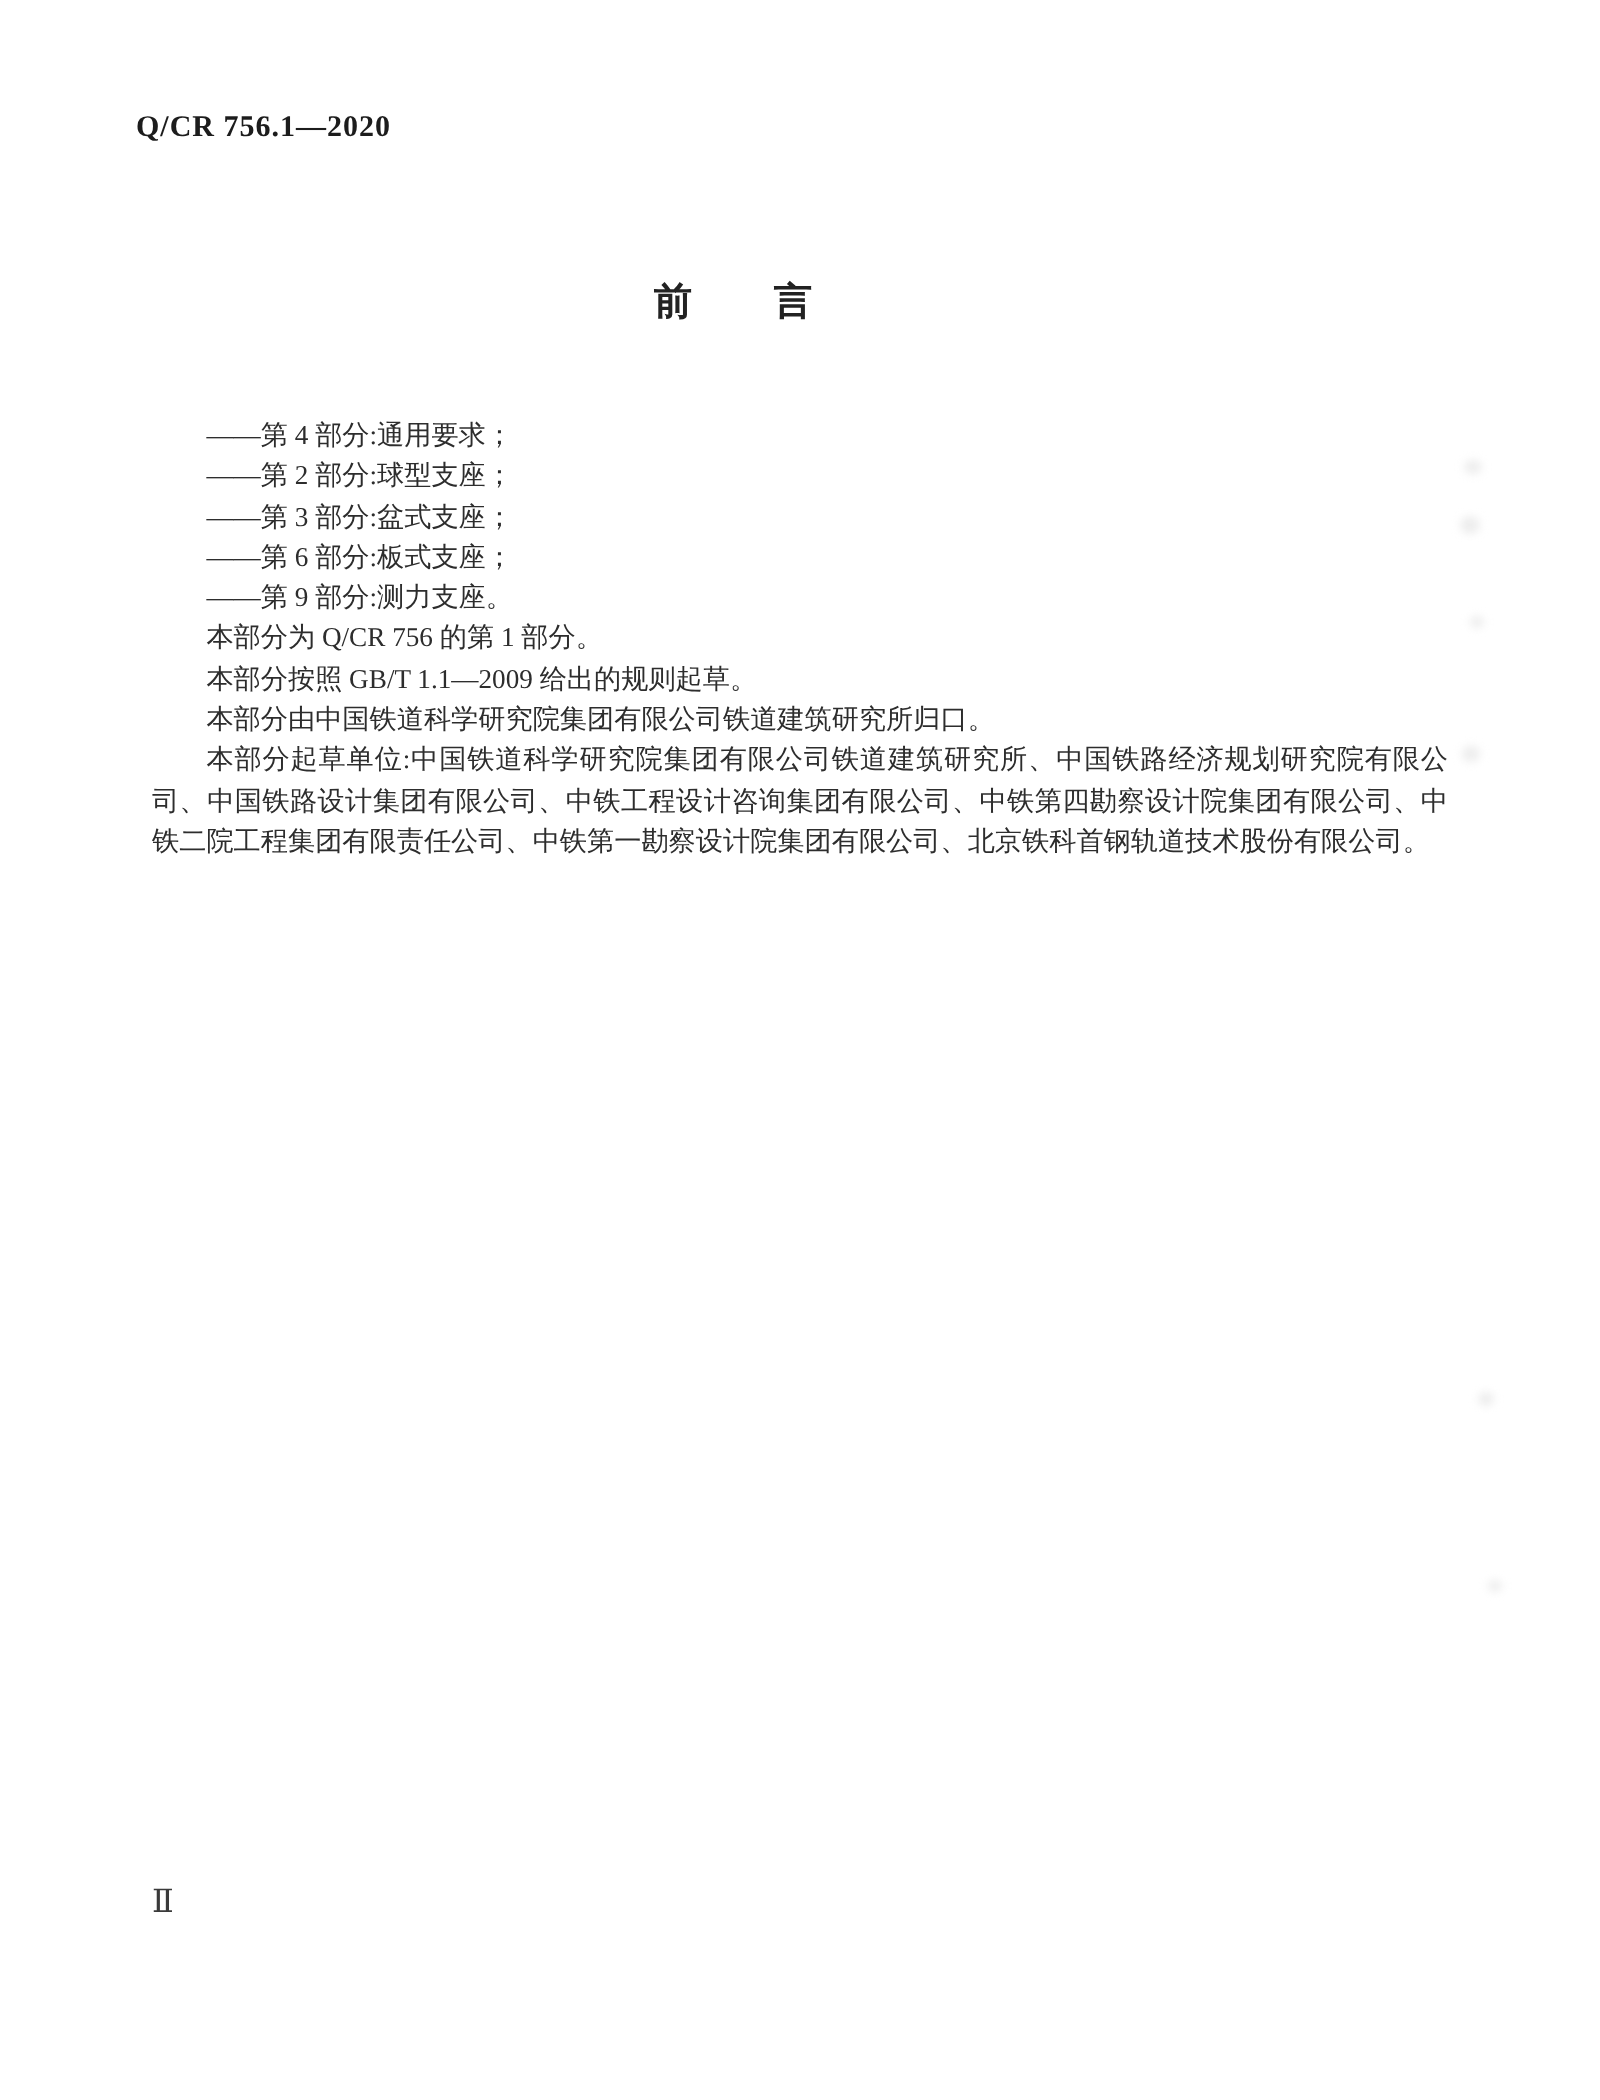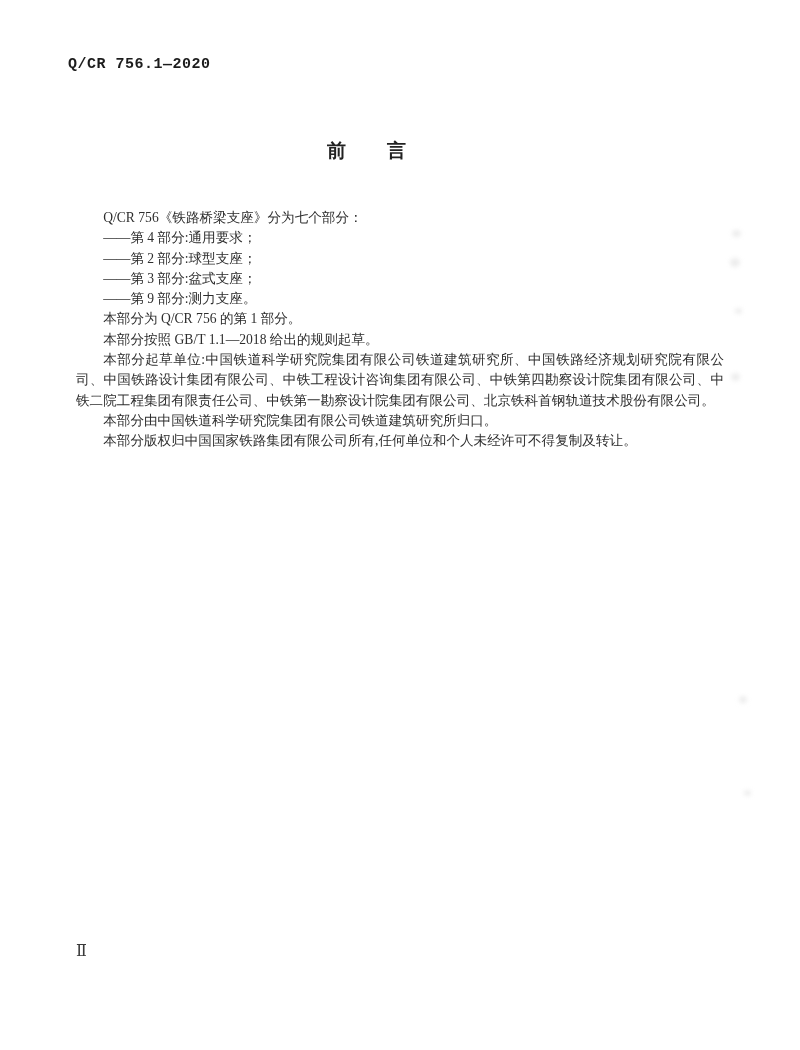--- a/index.html
+++ b/index.html
@@ -13,21 +13,21 @@
     height: 1050px;
     background: #ffffff;
     overflow: hidden;
     font-family: "Liberation Serif", "DejaVu Serif", serif;
     color: #2d2d2d;
   }
   .doc-header {
     position: absolute;
     top: 56px;
     left: 68px;
-    font-family: Liberation Mono, monospace;
+    font-family: Liberation Serif, serif;
     font-weight: bold;
     font-size: 15px;
     letter-spacing: 0.5px;
     color: #1c1c1c;
     white-space: nowrap;
   }
   .doc-title {
     position: absolute;
     top: 138px;
     left: 0;
@@ -80,30 +80,29 @@
 </head>
 <body>
 
 <div class="page">
 
   <div class="doc-header">Q/CR 756.1—2020</div>
 
   <h1 class="doc-title">前　　言</h1>
 
   <div class="doc-body">
-    <p class="para">Q/CR 756《铁路桥梁支座》分为七个部分：</p>
     <p class="para">——第 4 部分:通用要求；</p>
     <p class="para">——第 2 部分:球型支座；</p>
     <p class="para">——第 3 部分:盆式支座；</p>
+    <p class="para">——第 6 部分:板式支座；</p>
     <p class="para">——第 9 部分:测力支座。</p>
     <p class="para">本部分为 Q/CR 756 的第 1 部分。</p>
-    <p class="para">本部分按照 GB/T 1.1—2018 给出的规则起草。</p>
+    <p class="para">本部分按照 GB/T 1.1—2009 给出的规则起草。</p>
+    <p class="para">本部分由中国铁道科学研究院集团有限公司铁道建筑研究所归口。</p>
     <p class="para">本部分起草单位:中国铁道科学研究院集团有限公司铁道建筑研究所、中国铁路经济规划研究院有限公司、中国铁路设计集团有限公司、中铁工程设计咨询集团有限公司、中铁第四勘察设计院集团有限公司、中铁二院工程集团有限责任公司、中铁第一勘察设计院集团有限公司、北京铁科首钢轨道技术股份有限公司。</p>
-    <p class="para">本部分由中国铁道科学研究院集团有限公司铁道建筑研究所归口。</p>
-    <p class="para">本部分版权归中国国家铁路集团有限公司所有,任何单位和个人未经许可不得复制及转让。</p>
   </div>
 
   <div class="page-number">Ⅱ</div>
 
   <div class="artifact a1"></div>
   <div class="artifact a2"></div>
   <div class="artifact a3"></div>
   <div class="artifact a4"></div>
   <div class="artifact a5"></div>
   <div class="artifact a6"></div>

